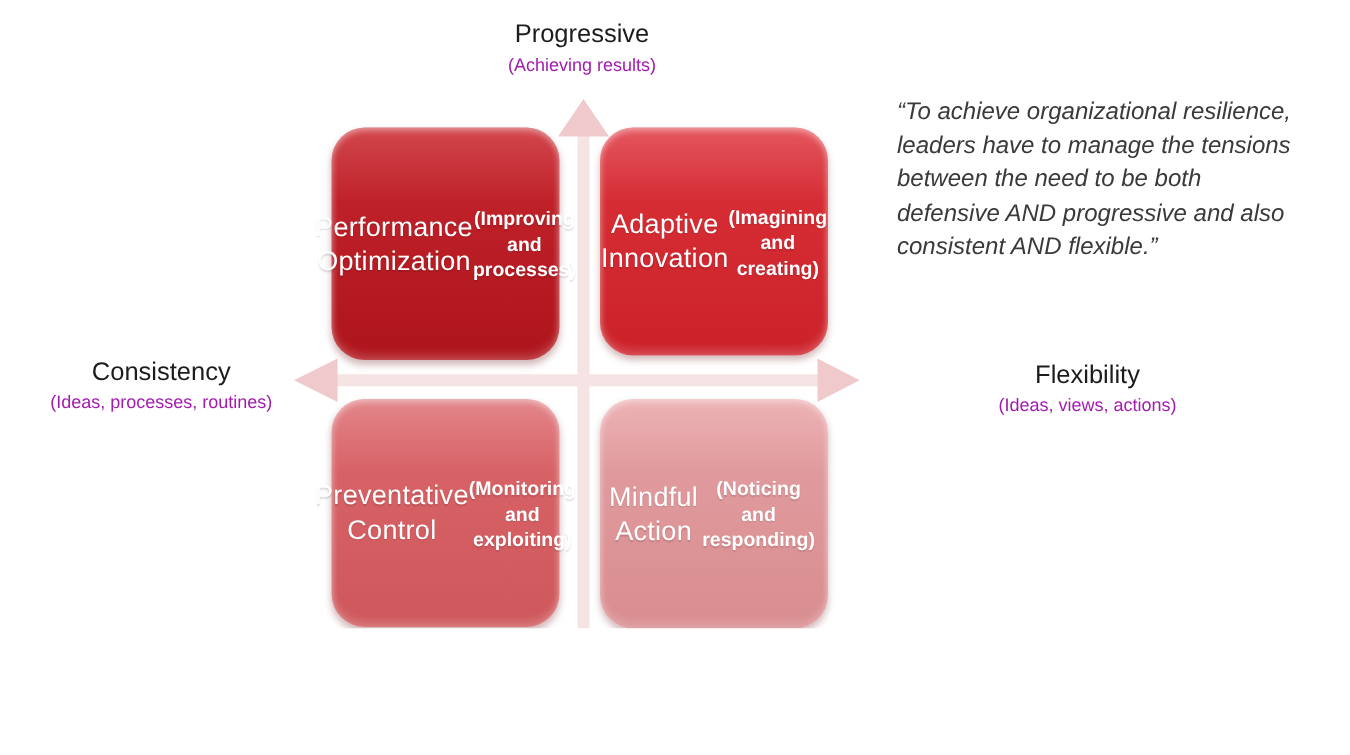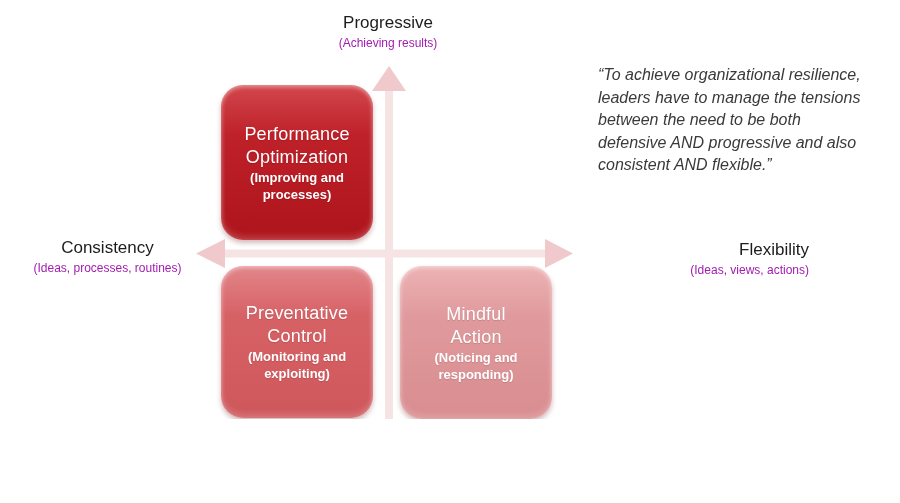--- a/index.html
+++ b/index.html
@@ -11,25 +11,25 @@
   .axes-svg{position:absolute;left:0;top:0;}
   .axes-svg .shaft{fill:var(--arrow-shaft,#F6E4E5);}
   .axes-svg .head{fill:var(--arrow-head,#EFC9CB);}
   
   .axis-label{position:absolute;text-align:center;}
   .axis-label .main{font-size:17px;line-height:21px;color:#1c1c1c;}
   .axis-label .sub{font-size:12px;line-height:20px;color:#a21caf;}
   .axis-top{left:268px;top:12px;width:240px;}
   .axis-bottom{left:268px;top:440px;width:240px;}
   .axis-left{left:0px;top:237px;width:215px;}
-  .axis-right{left:579px;top:239px;width:230px;text-align:right;}
+  .axis-right{left:610px;top:239px;width:230px;text-align:center;}
   
   .quad{
     position:absolute;width:152px;border-radius:22px;color:#ffffff;
-    display:flex;flex-direction:column;align-items:center;justify-content:center;
+    display:flex;flex-direction:row;align-items:center;justify-content:center;
     text-align:center;padding:0 6px;box-sizing:border-box;
     box-shadow:0 3px 5px rgba(110,20,25,0.30),
                inset 0 2px 4px rgba(255,255,255,0.45),
                inset 0 -4px 6px rgba(255,255,255,0.18);
   }
   .quad .q-title{font-size:18px;line-height:23px;letter-spacing:.2px;
     text-shadow:0 1px 1px rgba(0,0,0,0.15);}
   .quad .q-sub{font-size:13px;font-weight:bold;line-height:17px;
     text-shadow:0 1px 1px rgba(0,0,0,0.12);}
   .q0{left:221px;top:85px;height:155px;
@@ -82,20 +82,30 @@
     <div class="q-title">
       <div>Performance</div>
       <div>Optimization</div>
     </div>
     <div class="q-sub">
       <div>(Improving and</div>
       <div>processes)</div>
     </div>
   </div>
 
+  <div class="quad q1">
+    <div class="q-title">
+      <div>Adaptive</div>
+      <div>Innovation</div>
+    </div>
+    <div class="q-sub">
+      <div>(Imagining and</div>
+      <div>creating)</div>
+    </div>
+  </div>
 
   <div class="quad q2">
     <div class="q-title">
       <div>Preventative</div>
       <div>Control</div>
     </div>
     <div class="q-sub">
       <div>(Monitoring and</div>
       <div>exploiting)</div>
     </div>

